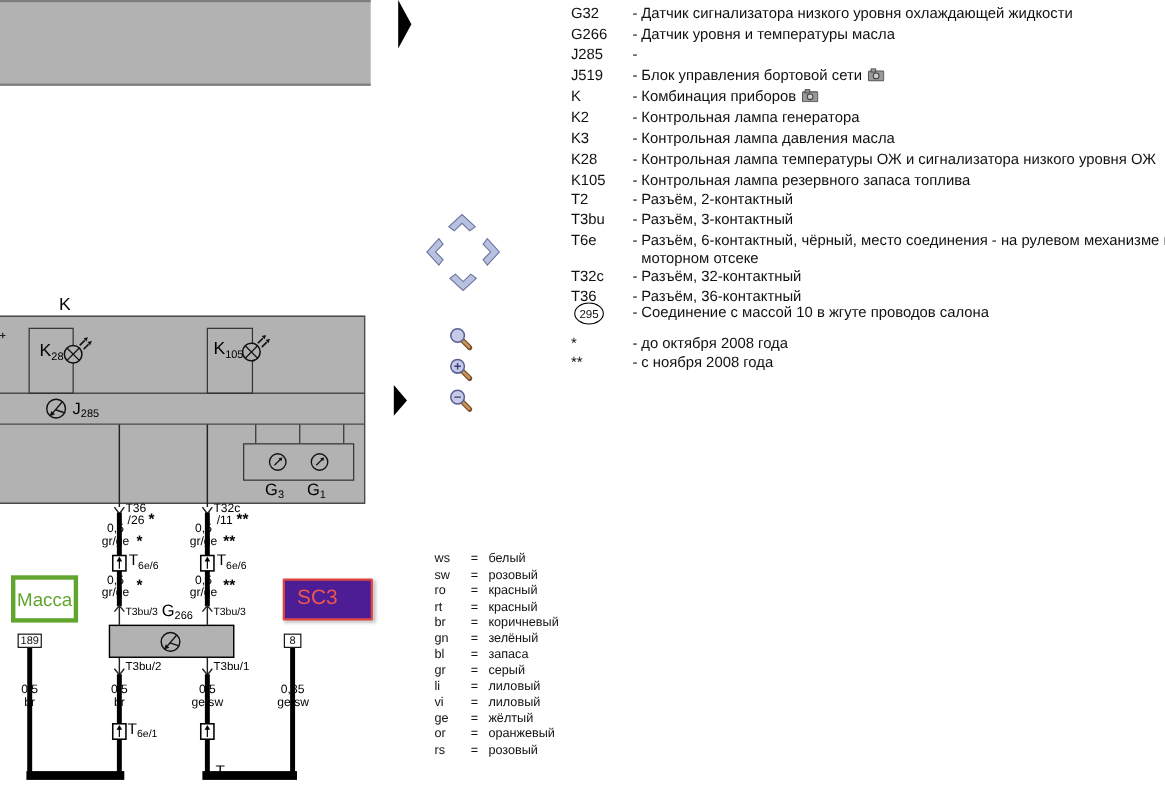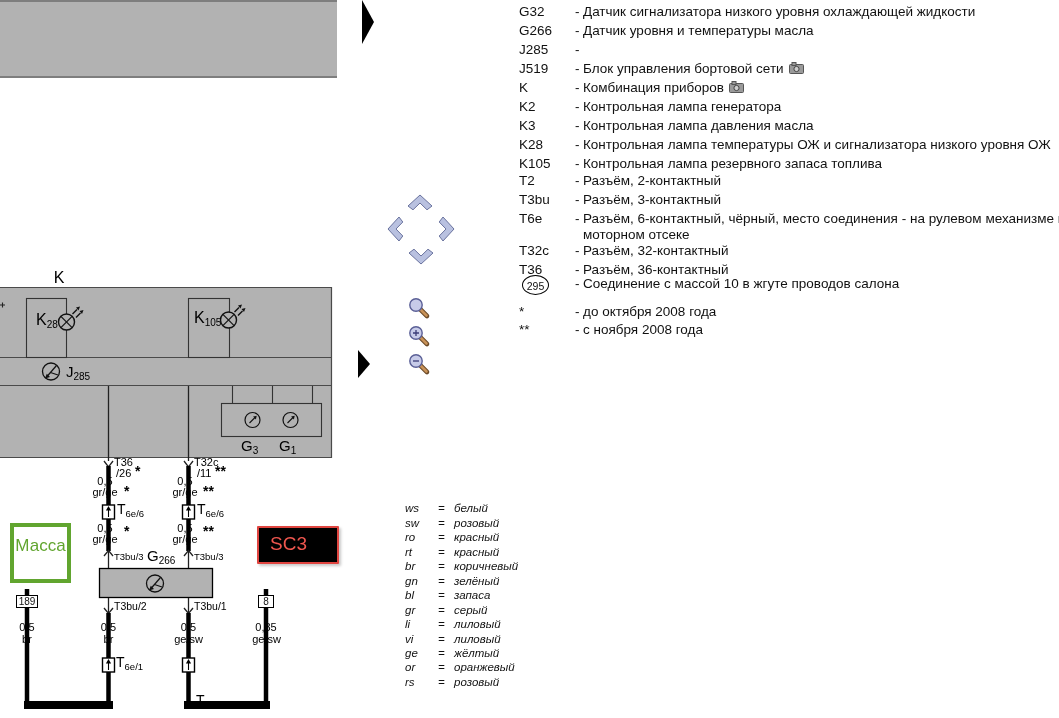--- a/index.html
+++ b/index.html
@@ -11,42 +11,42 @@
     border-top:2px solid #7e7e7e;border-bottom:2px solid #7e7e7e;box-sizing:border-box;}
   
   .lrow{position:absolute;left:519px;width:540px;height:18px;font-size:13.5px;white-space:nowrap;}
   .lcode{position:absolute;left:0;top:0;}
   .ldash{position:absolute;left:56px;top:0;}
   .ldesc{position:absolute;left:64px;top:0;white-space:nowrap;}
   .cam{display:inline-block;margin-left:5px;vertical-align:-1px;}
   .oval{position:absolute;left:3px;top:-1px;width:27px;height:20px;border:1.4px solid #000;
     border-radius:50%;font-size:10.5px;line-height:20px;text-align:center;box-sizing:border-box;}
   
-  .crow{position:absolute;left:403px;width:180px;height:15px;font-size:11.5px;white-space:nowrap;font-style:italic;}
+  .crow{position:absolute;left:393px;width:180px;height:15px;font-size:11.5px;white-space:nowrap;}
   .ccode{position:absolute;left:2px;top:0;}
   .ceq{position:absolute;left:35px;top:0;}
   .cname{position:absolute;left:51px;top:0;}
   
   .dl{position:absolute;font-size:11px;white-space:nowrap;color:#000;}
   .dl.c{text-align:center;}
   .f16{font-size:16px;}
   .f15{font-size:15px;}
   .f14{font-size:14px;}
   .f105{font-size:10.5px;}
   .f95{font-size:9.5px;}
   .sub{font-size:10px;vertical-align:-3px;}
   .sub95{font-size:9.5px;vertical-align:-3px;}
   .star{font-size:14px;font-weight:bold;}
   
   .idbox{position:absolute;background:#fff;border:1px solid #000;font-size:10px;
-    text-align:center;line-height:11px;box-sizing:border-box;z-index:4;margin-top:19px;}
-  
-  .massa-box{left:10px;top:523px;width:61px;height:60px;background:#fff;border:4px solid #61a52f;
+    text-align:center;line-height:11px;box-sizing:border-box;z-index:4;}
+  
+  .massa-box{left:10px;top:523px;width:61px;height:43px;background:#fff;border:4px solid #61a52f;
     box-sizing:border-box;color:#61a52f;font-size:17px;text-align:center;line-height:37px;z-index:5;}
-  .sc3-box{left:257px;top:526px;width:82px;height:38px;background:#000000;border:2.5px solid #e04540;
+  .sc3-box{left:257px;top:526px;width:82px;height:38px;background:#4c1d95;border:2.5px solid #e04540;
     border-radius:1px;box-sizing:border-box;color:#ee564e;font-size:19px;line-height:32px;
     padding-left:11px;box-shadow:2px 2px 3px rgba(0,0,0,0.22);z-index:5;}
   svg{display:block;}
   .navbtn{position:absolute;cursor:pointer;}
 </style>
 </head>
 <body>
 
 <div class="screen">
 

